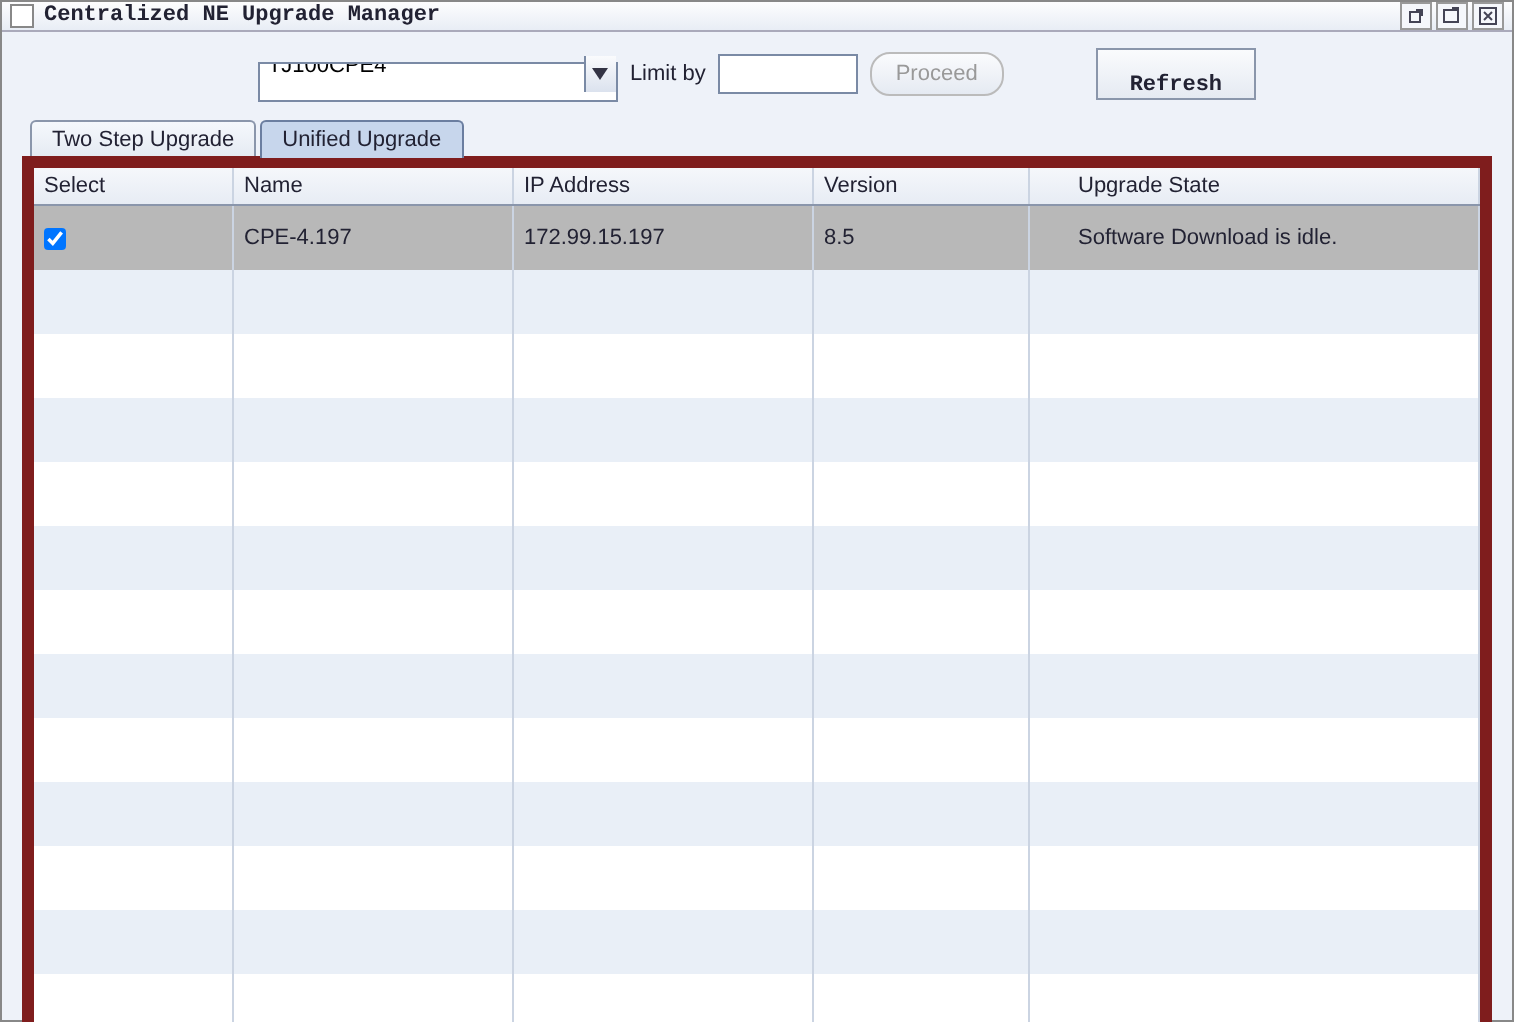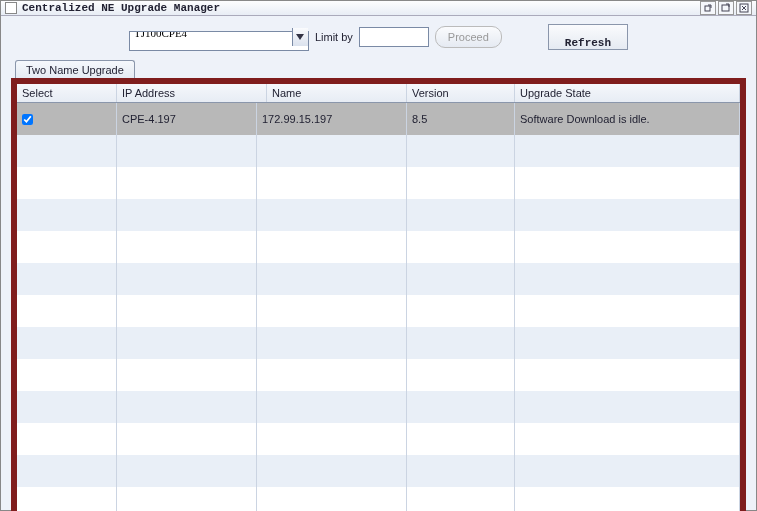--- a/index.html
+++ b/index.html
@@ -8,41 +8,41 @@
 .titlebar { height: 20px; background: linear-gradient(#fdfdfe, #e8edf5); border-bottom: 1px solid #aab; display: flex; align-items: center; padding: 0 4px; font-family: Liberation Mono, monospace; }
 .titlebar .icon { width: 12px; height: 12px; border: 1px solid #888; background: #fff; margin-right: 5px; }
 .titlebar .title { font-weight: bold; color: #223; }
 .titlebar .spacer { flex: 1; }
 .winbtn { width: 16px; height: 14px; margin-left: 2px; border: 1px solid #999; background: #f5f7fb; display: flex; align-items: center; justify-content: center; cursor: pointer; font-size: 9px; color: #334; }
 .winbtn svg { width: 10px; height: 10px; }
 .content { flex: 1; padding: 8px 10px; display: flex; flex-direction: column; }
 .toolbar { display: flex; align-items: center; justify-content: center; gap: 6px; margin-bottom: 10px; }
 .toolbar .lbl { color: #223; }
 .select-wrap { position: relative; width: 180px; height: 20px; }
-.select-wrap input { width: 100%; height: 100%; border: 1px solid #7a8aa5; padding: 0 18px 16px 4px; font-family: Liberation Serif, serif; font-size: 11px; background: #fff; }
+.select-wrap input { width: 100%; height: 100%; border: 1px solid #7a8aa5; padding: 0 18px 16px 4px; font-family: Liberation Sans, sans-serif; font-size: 11px; background: #fff; }
 .select-wrap .arrow { position: absolute; right: 1px; top: 1px; width: 16px; height: 18px; background: linear-gradient(#fafbfd,#dbe2ee); border-left: 1px solid #7a8aa5; display: flex; align-items: center; justify-content: center; cursor: pointer; }
 .select-wrap .arrow svg { width: 8px; height: 6px; }
 .txt-input { width: 70px; height: 20px; border: 1px solid #7a8aa5; background: #fff; padding: 0 4px; font-family: inherit; font-size: 11px; }
 .btn { height: 22px; padding: 0 12px; border: 1px solid #8a96ab; background: linear-gradient(#fafbfd,#e5eaf2); cursor: pointer; font-family: inherit; font-size: 11px; color: #223; }
 .btn.disabled { color: #999; border-color: #bbb; cursor: default; border-radius: 10px; }
 .btn.refresh { font-weight: bold; margin-left: 40px; padding: 12px 16px; font-family: Liberation Mono, monospace; }
 .tabs { display: flex; margin-bottom: -1px; padding-left: 4px; }
 .tab { padding: 3px 10px; border: 1px solid #8a96ab; border-bottom: none; background: linear-gradient(#f5f8fc,#e4eaf2); margin-right: 2px; cursor: pointer; border-radius: 3px 3px 0 0; color: #223; }
 .tab.active { background: #c7d6ec; border-color: #6b7ea0; position: relative; z-index: 2; }
 .panel { flex: 1; border: 6px solid #7f1d1d; background: #fff; overflow: hidden; display: flex; flex-direction: column; position: relative; }
 .thead { display: flex; background: linear-gradient(#f5f7fb,#e7ecf4); border-bottom: 1px solid #8a96ab; }
 .th { padding: 3px 5px; border-right: 1px solid #cbd4e2; color: #223; font-weight: normal; }
 .tbody { flex: 1; overflow: auto; }
 .row { display: flex; height: 32px; align-items: center; }
 .row.even { background: #e9eff7; }
 .row.odd { background: #fff; }
 .row.selected { background: #b8b8b8; }
 .td { padding: 0 5px; border-right: 1px solid rgba(203,212,226,0); height: 100%; display: flex; align-items: center; color: #223; white-space: nowrap; overflow: hidden; }
 .tbody .row .td { border-right: 1px solid #cbd4e2; }
-.c0 { width: 100px; } .c1 { width: 140px; } .c2 { width: 150px; } .c3 { width: 108px; } .c4 { flex: 1; }
+.c0 { width: 100px; } .c1 { width: 140px; } .c2 { width: 150px; } .c3 { width: 108px; } .c4 { flex: 1; margin-left: 19px; }
 .td input[type=checkbox]{ width:11px; height:11px; }
 .footer { display: flex; justify-content: center; align-items: center; gap: 6px; padding: 6px 0 4px; }
 .circbtn { width: 22px; height: 22px; border: 1px solid #8a96ab; background: linear-gradient(#fafbfd,#e5eaf2); display: flex; align-items: center; justify-content: center; cursor: pointer; }
 .helpbtn .qm { width: 14px; height: 14px; border-radius: 50%; background: #2a62c9; color: #fff; display: flex; align-items: center; justify-content: center; font-weight: bold; font-size: 10px; }
 </style>
 </head>
 <body>
 
 <div class="window">
   <div class="titlebar">
@@ -80,28 +80,29 @@
             </svg>
           </div>
       </div>
       <span class="lbl">Limit by</span>
       <input class="txt-input" type="text" value="" style="">
       <button class="btn disabled">Proceed</button>
       <button class="btn refresh">Refresh</button>
     </div>
 
     <div class="tabs">
-      <div class="tab">Two Name Upgrade</div>
+      <div class="tab">Two Step Upgrade</div>
+      <div class="tab active">Unified Upgrade</div>
     </div>
 
     <div class="panel">
       <div class="thead">
         <div class="th c0">Select</div>
+        <div class="th c1">Name</div>
         <div class="th c2">IP Address</div>
-        <div class="th c1">Name</div>
         <div class="th c3">Version</div>
         <div class="th c4">Upgrade State</div>
       </div>
       <div class="tbody" id="tbody">
           <div class="row selected">
             <div class="td c0">
               <input type="checkbox" checked="" style="">
             </div>
             <div class="td c1">CPE-4.197</div>
             <div class="td c2">172.99.15.197</div>

